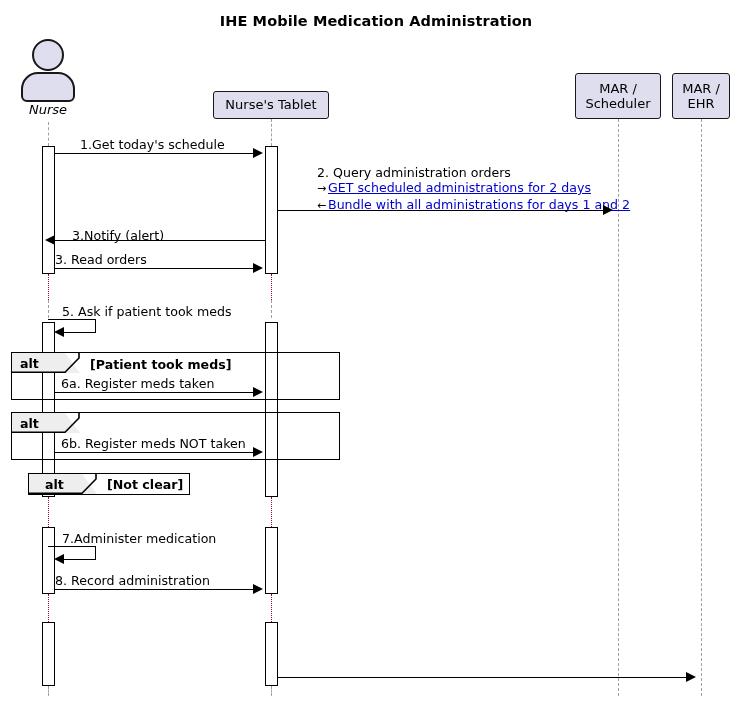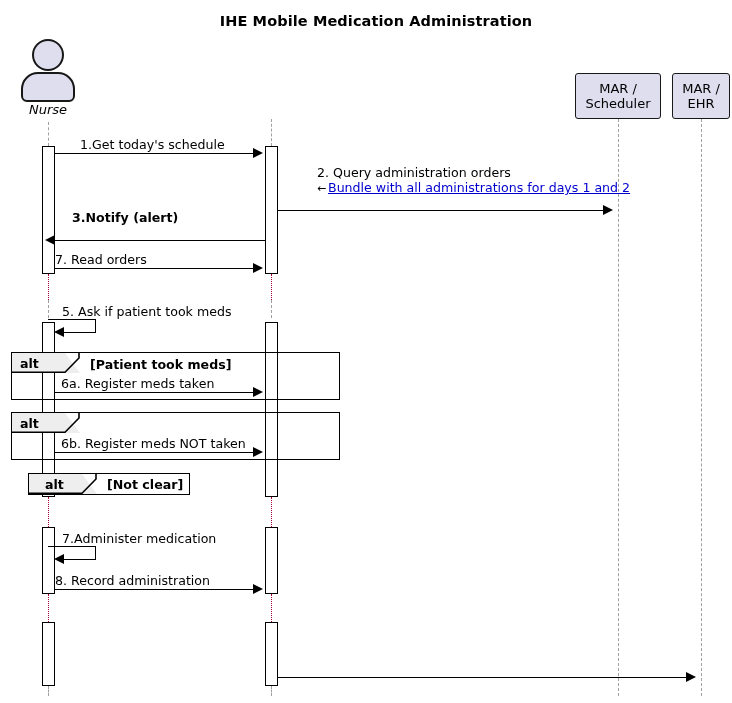--- a/index.html
+++ b/index.html
@@ -217,20 +217,21 @@
   <div class="lifeline" style="left:271px; top:686px; height:10px;"></div>
 
   <div class="lifeline" style="left:618px; top:119px; height:577px;"></div>
 
   <div class="lifeline" style="left:701px; top:119px; height:577px;"></div>
 
   <div class="actor-head" style="left:32px; top:39px;"></div>
   <div class="actor-body" style="left:21px; top:72px;"></div>
   <div class="actor-label" style="left:5px; top:102px; width:86px;">Nurse</div>
 
+  <div class="participant" style="left:213px; top:91px; width:116px; height:28px;">Nurse's Tablet</div>
 
   <div class="participant" style="left:575px; top:73px; width:86px; height:46px;">MAR /
 Scheduler</div>
 
   <div class="participant" style="left:672px; top:73px; width:58px; height:46px;">MAR /
 EHR</div>
 
   <div class="activation" style="left:42px; top:146px; width:13px; height:128px;"></div>
   <div class="activation" style="left:42px; top:322px; width:13px; height:175px;"></div>
   <div class="activation" style="left:42px; top:527px; width:13px; height:67px;"></div>
@@ -240,30 +241,31 @@
   <div class="activation" style="left:265px; top:322px; width:13px; height:175px;"></div>
   <div class="activation" style="left:265px; top:527px; width:13px; height:67px;"></div>
   <div class="activation" style="left:265px; top:622px; width:13px; height:64px;"></div>
 
   <div class="msg-label" style="left:80px; top:137px;">1.Get today's schedule</div>
   <div class="arrow-line" style="left:55px; top:153px; width:198px;"></div>
   <div class="arrow-head-r" style="left:253px; top:148px;"></div>
 
   <div class="msg-block" style="left:281px; top:165px;">
     <span class="row">2. Query administration orders</span>
+    <span class="row"><span class="dirglyph">→</span><span class="link">GET scheduled administrations for 2 days</span></span>
     <span class="row"><span class="dirglyph">←</span><span class="link">Bundle with all administrations for days 1 and 2</span></span>
   </div>
   <div class="arrow-line" style="left:278px; top:210px; width:325px;"></div>
   <div class="arrow-head-r" style="left:603px; top:205px;"></div>
 
-  <div class="msg-label" style="left:72px; top:210px;font-weight:bold;">3.Notify (alert)</div>
+  <div class="msg-label" style="left:72px; top:228px;">3.Notify (alert)</div>
   <div class="arrow-line" style="left:55px; top:240px; width:210px;"></div>
   <div class="arrow-head-l" style="left:45px; top:235px;"></div>
 
-  <div class="msg-label" style="left:55px; top:252px;">7. Read orders</div>
+  <div class="msg-label" style="left:55px; top:252px;">3. Read orders</div>
   <div class="arrow-line" style="left:55px; top:268px; width:198px;"></div>
   <div class="arrow-head-r" style="left:253px; top:263px;"></div>
 
   <div class="msg-label" style="left:62px; top:304px;">5. Ask if patient took meds</div>
   <div class="arrow-line" style="left:48px; top:319px; width:48px;"></div>
   <div class="vline" style="left:95px; top:319px; height:14px;"></div>
   <div class="arrow-line" style="left:63px; top:332px; width:33px;"></div>
   <div class="arrow-head-l" style="left:54px; top:327px;"></div>
 
   <div class="alt-frame" style="left:11px; top:352px; width:329px; height:48px;"></div>

